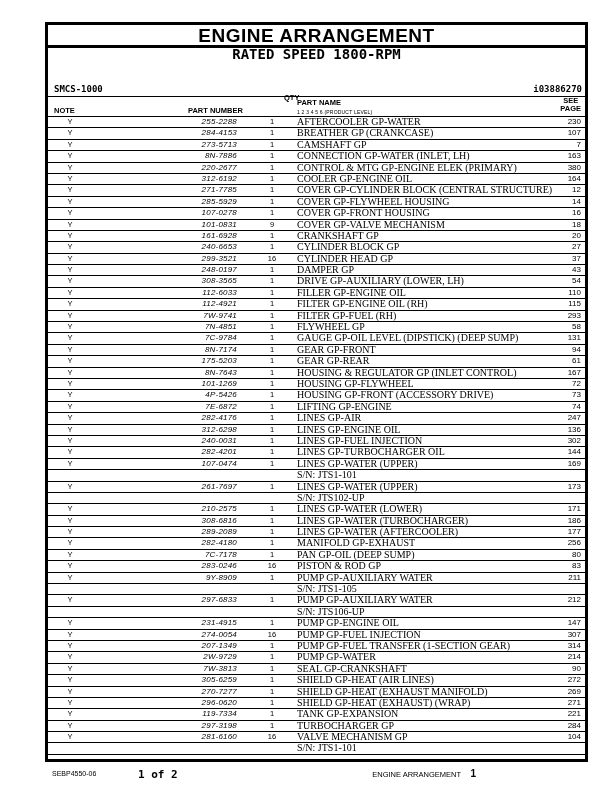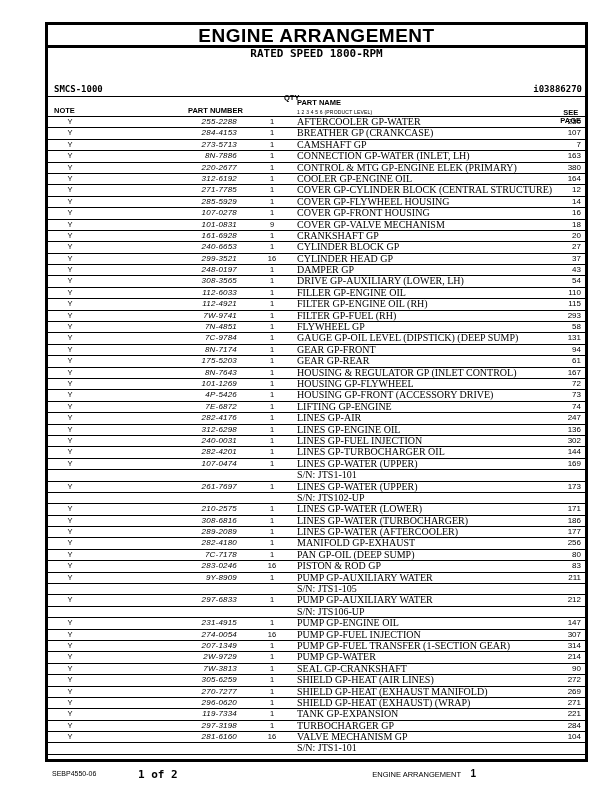--- a/index.html
+++ b/index.html
@@ -16,41 +16,41 @@
     letter-spacing: 0.5px;
   }
   .heading-area { position: relative; height: 47px; }
   .subtitle {
     text-align: center; font-family: "DejaVu Sans Mono", monospace; font-weight: bold;
     font-size: 14px; line-height: 16px; padding-top: 4px;
   }
   .subtitle .num { font-style: italic; }
   .speed {
     text-align: center; font-family: "DejaVu Sans Mono", monospace; font-weight: bold;
-    font-size: 11px; line-height: 10px; margin-top: 1px;
+    font-size: 14px; line-height: 10px; margin-top: 1px;
   }
   .smcs {
     position: absolute; left: 6px; bottom: 2px; font-weight: bold; font-size: 9px;
     font-family: "DejaVu Sans Mono", monospace;
   }
   .docid {
     position: absolute; right: 3px; bottom: 2px; font-weight: bold; font-size: 9px;
     font-family: "DejaVu Sans Mono", monospace;
   }
   .col-header {
     position: relative; height: 21px; border-top: 1px solid #000; border-bottom: 1px solid #000;
     font-size: 7.5px; font-weight: bold;
   }
   .col-header span { position: absolute; }
   .h-note { left: 6px; bottom: 1px; text-align: right; }
   .h-pn { left: 140px; bottom: 1px; }
   .h-qty { left: 216px; bottom: 14px; padding-left: 20px; }
   .h-name { left: 249px; top: 1px; }
   .h-levels { left: 249px; bottom: 1px; font-size: 5px; font-weight: normal; letter-spacing: 0.2px; }
-  .h-see { right: 4px; top: 12px; text-align: center; line-height: 8px; }
+  .h-see { right: 4px; top: 0; text-align: center; line-height: 8px; }
 
   .rows { }
   .row {
     position: relative; height: 11.4px; border-bottom: 1px solid #000;
     font-size: 8px; line-height: 10.4px;
   }
   .row span { position: absolute; top: 0; white-space: nowrap; }
   .c-note { left: 17px; width: 10px; text-align: center; font-size: 7.5px; }
   .c-pn { right: 348px; font-style: italic; font-size: 8px; letter-spacing: 0.2px; margin-left: 11px; }
   .c-qty { left: 216px; width: 16px; text-align: center; font-size: 7.5px; }

